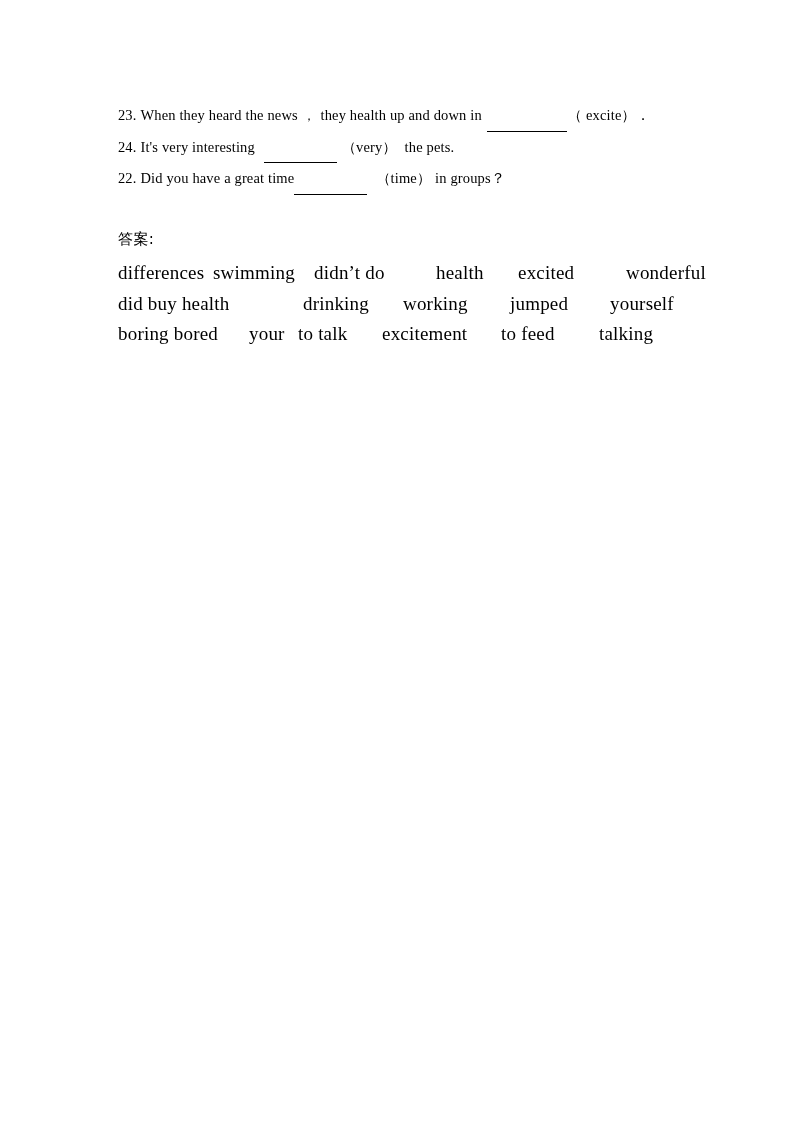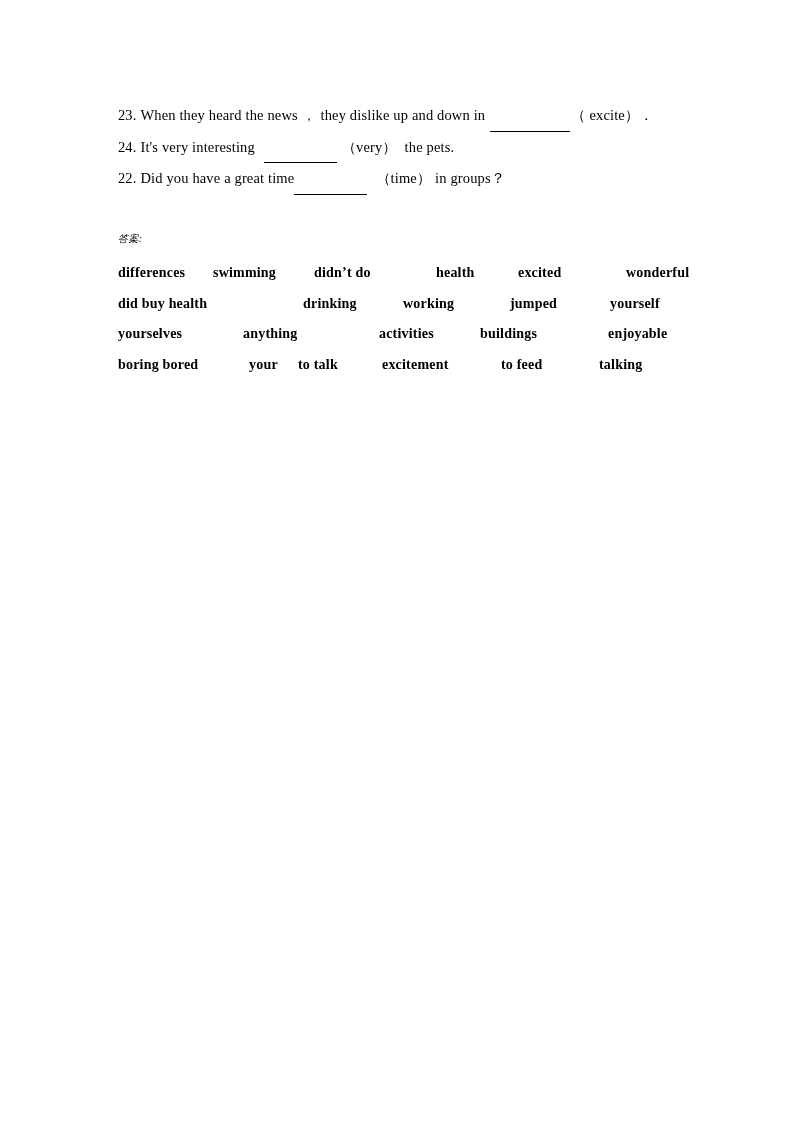--- a/index.html
+++ b/index.html
@@ -62,55 +62,53 @@
   }
   .sp-s { display: inline-block; width: 4px; }
   .sp-m { display: inline-block; width: 8px; }
 
   
   .answer-heading {
     position: absolute;
     left: 118px;
     top: 229px;
     font-family: "DejaVu Sans", "Liberation Sans", sans-serif;
-    font-size: 10px;
+    font-size: 15px;
     line-height: 20px;
     letter-spacing: 0.4px;
-    font-style: italic;
   }
 
   .answer-block {
     position: absolute;
     left: 118px;
     top: 258px;
     width: 575px;
   }
   .ans-row {
     position: relative;
     height: 30.7px;
-    font-size: 14px;
+    font-size: 19px;
     line-height: 30.7px;
     white-space: nowrap;
-    font-weight: bold;
   }
   .ans-word {
     position: absolute;
     top: 0;
     letter-spacing: 0.2px;
   }
 </style>
 </head>
 <body>
 
 <div class="page">
 
   <div class="questions">
 
     <div class="q-line">
-      <span class="q-num">23.</span><span class="sp-s"></span><span>When they heard the news</span><span class="sp-s"></span><span class="wide-comma">，</span><span class="sp-s"></span><span>they dislike up and down in</span><span class="sp-s"></span><span class="blank blank-23"></span><span class="paren">（</span><span class="sp-s"></span><span>excite</span><span class="paren">）</span><span>．</span>
+      <span class="q-num">23.</span><span class="sp-s"></span><span>When they heard the news</span><span class="sp-s"></span><span class="wide-comma">，</span><span class="sp-s"></span><span>they health up and down in</span><span class="sp-s"></span><span class="blank blank-23"></span><span class="paren">（</span><span class="sp-s"></span><span>excite</span><span class="paren">）</span><span>．</span>
     </div>
 
     <div class="q-line">
       <span class="q-num">24.</span><span class="sp-s"></span><span>It's very interesting</span><span class="sp-m"></span><span class="blank blank-24"></span><span class="sp-s"></span><span class="paren">（</span><span>very</span><span class="paren">）</span><span class="sp-m"></span><span>the pets.</span>
     </div>
 
     <div class="q-line">
       <span class="q-num">22.</span><span class="sp-s"></span><span>Did you have a great time</span><span class="blank blank-25"></span><span class="sp-m"></span><span class="paren">（</span><span>time</span><span class="paren">）</span><span class="sp-s"></span><span>in groups？</span>
     </div>
 
@@ -131,27 +129,20 @@
 
 
     <div class="ans-row">
       <span class="ans-word" style="left:0px">did  buy   health</span>
       <span class="ans-word" style="left:185px">drinking</span>
       <span class="ans-word" style="left:285px">working</span>
       <span class="ans-word" style="left:392px">jumped</span>
       <span class="ans-word" style="left:492px">yourself</span>
     </div>
 
-    <div class="ans-row">
-      <span class="ans-word" style="left:0px">yourselves</span>
-      <span class="ans-word" style="left:125px">anything</span>
-      <span class="ans-word" style="left:261px">activities</span>
-      <span class="ans-word" style="left:362px">buildings</span>
-      <span class="ans-word" style="left:490px">enjoyable</span>
-    </div>
 
     <div class="ans-row">
       <span class="ans-word" style="left:0px">boring  bored</span>
       <span class="ans-word" style="left:131px">your</span>
       <span class="ans-word" style="left:180px">to talk</span>
       <span class="ans-word" style="left:264px">excitement</span>
       <span class="ans-word" style="left:383px">to feed</span>
       <span class="ans-word" style="left:481px">talking</span>
     </div>
 

